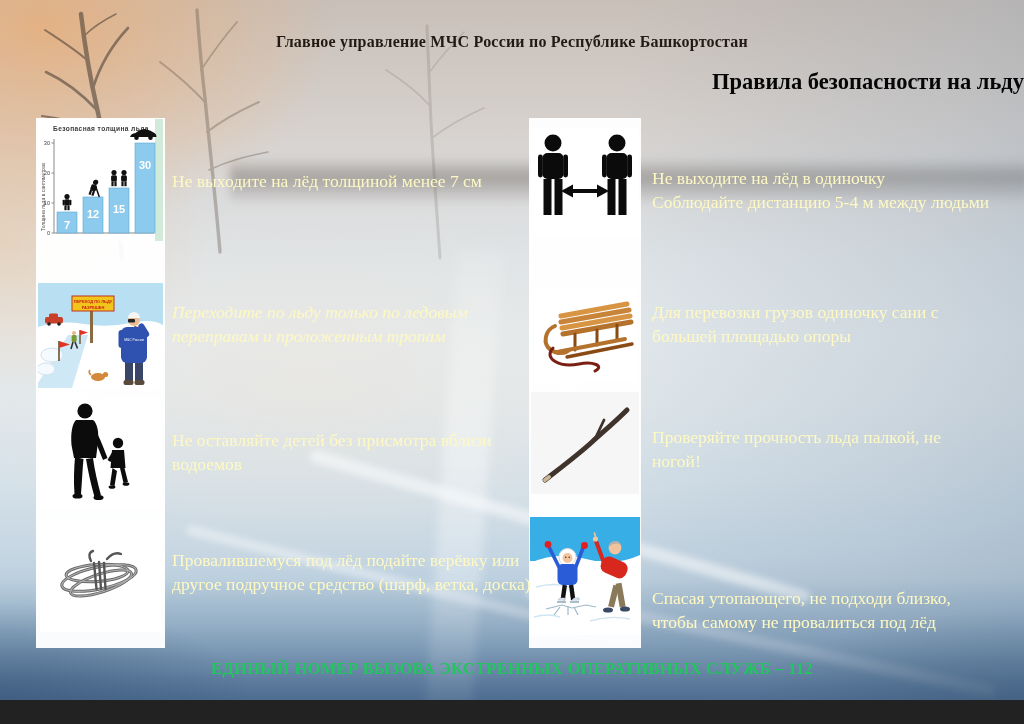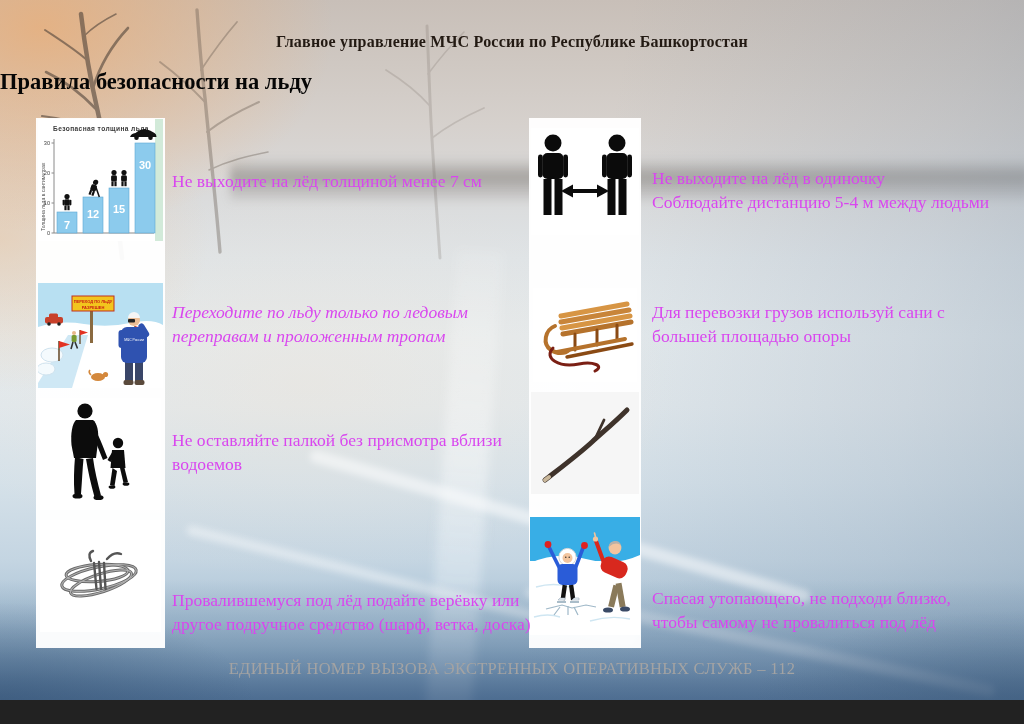--- a/index.html
+++ b/index.html
@@ -48,30 +48,30 @@
   .strip-left{left:36px;width:129px;}
   .strip-right{left:529px;width:112px;}
   .icon-box{position:absolute;display:flex;align-items:center;justify-content:center;background:#fff;}
   .icon-box.gray{background:#f6f6f6;}
   
   .org-line{
     position:absolute;left:0;top:33px;width:100%;text-align:center;
     font-size:16px;font-weight:bold;color:#231a13;letter-spacing:.2px;
   }
   .poster-title{
-    position:absolute;left:0;top:69px;width:100%;text-align:left;
+    position:absolute;left:0;top:69px;width:100%;text-align:right;
     font-size:22.5px;font-weight:bold;color:#060606;
   }
   .rule-text{
-    position:absolute;font-size:17.5px;line-height:1.36;color:#d946ef;
+    position:absolute;font-size:17.5px;line-height:1.36;color:#fef9c3;
     white-space:pre-line;
   }
   .footer-line{
     position:absolute;left:0;top:659px;width:100%;text-align:center;
-    font-size:16.5px;font-weight:normal;color:#a3a3a3;letter-spacing:.3px;
+    font-size:16.5px;font-weight:bold;color:#22c55e;letter-spacing:.3px;
   }
   
   .chart-svg text{font-family:"Liberation Sans",sans-serif;}
 </style>
 </head>
 <body>
 
 <div class="poster">
 
   <div class="bg-base"></div>
@@ -266,21 +266,21 @@
         <circle cx="63" cy="42" r="5.2"></circle>
         <path d="M57,49 L55.5,67 L70.5,67 L69,49 Z"></path>
         <path d="M58,50 C56,53 54,56.5 52.5,59 L55.5,61 C57.5,58 59,54.5 60,52 Z"></path>
         <path d="M57.5,67 L55,84 L59.5,85 L62,70 Z"></path>
         <path d="M65,67 L68.5,82 L73,81 L69.5,67 Z"></path>
         <ellipse cx="57" cy="86" rx="3.4" ry="1.8"></ellipse>
         <ellipse cx="71" cy="83" rx="3.4" ry="1.8"></ellipse>
       </g>
     </svg>
   </div>
-  <div class="rule-text" style="left:172px;top:429px;width:362px;">Не оставляйте палкой без присмотра вблизи
+  <div class="rule-text" style="left:172px;top:429px;width:362px;">Не оставляйте детей без присмотра вблизи
 водоемов</div>
 
   <div class="icon-box" style="left:40px;top:520px;width:121px;height:112px;">
     <svg width="104" height="72" viewBox="0 0 104 72">
       <g fill="none" stroke="#6a6a6a" stroke-width="3">
         <ellipse cx="50" cy="38" rx="38" ry="11" transform="rotate(-12 50 38)"></ellipse>
         <ellipse cx="48" cy="33" rx="31" ry="8.5" transform="rotate(-4 48 33)"></ellipse>
         <ellipse cx="52" cy="43" rx="32" ry="9" transform="rotate(-18 52 43)"></ellipse>
       </g>
       <g fill="none" stroke="#b0b0b0" stroke-width="1.1">
@@ -290,21 +290,21 @@
       </g>
       <g stroke="#555" stroke-width="2.4" fill="none" stroke-linecap="round">
         <path d="M45,23 l2.5,26"></path>
           <path d="M50,22 l2,27"></path>
           <path d="M55,23 l1.5,26"></path>
         <path d="M58,19 q7,-8 14,-5"></path>
           <path d="M42,21 q-4,-8 2,-10"></path>
       </g>
     </svg>
   </div>
-  <div class="rule-text" style="left:172px;top:549px;width:362px;margin-top:40px;">Провалившемуся под лёд подайте верёвку или
+  <div class="rule-text" style="left:172px;top:549px;width:362px;">Провалившемуся под лёд подайте верёвку или
 другое подручное средство (шарф, ветка, доска)</div>
 
   <div class="icon-box" style="left:531px;top:128px;width:108px;height:107px;">
     <svg width="104" height="96" viewBox="0 0 104 96">
       <g fill="#0b0b0b">
         <circle cx="20" cy="9" r="8.5"></circle>
         <rect x="9.5" y="19" width="21" height="26" rx="5"></rect>
         <rect x="5" y="20.5" width="4.8" height="23" rx="2.4"></rect>
         <rect x="30.2" y="20.5" width="4.8" height="23" rx="2.4"></rect>
         <rect x="10.5" y="45" width="8" height="36"></rect>
@@ -338,32 +338,34 @@
         <path d="M40,42 L40,58" stroke="#8a4a14" stroke-width="3"></path>
         <path d="M62,38 L62,53" stroke="#8a4a14" stroke-width="3"></path>
         <path d="M82,33 L82,48" stroke="#8a4a14" stroke-width="3"></path>
         <path d="M20,34 C10,38 7,52 16,58 C22,62 30,62 34,58" stroke="#b5722c" stroke-width="4"></path>
         <path d="M22,60 L90,47" stroke="#b5722c" stroke-width="4"></path>
         <path d="M32,65 L97,52" stroke="#8a4a14" stroke-width="3.4"></path>
         <path d="M18,56 C8,66 24,76 44,72 C58,69 70,74 60,79" stroke="#7a1f14" stroke-width="3"></path>
       </g>
     </svg>
   </div>
-  <div class="rule-text" style="left:652px;top:301px;width:368px;">Для перевозки грузов используй сани с
+  <div class="rule-text" style="left:652px;top:301px;width:368px;">Для перевозки грузов одиночку сани с
 большей площадью опоры</div>
 
   <div class="icon-box gray" style="left:531px;top:392px;width:108px;height:102px;">
     <svg width="100" height="94" viewBox="0 0 100 94">
       <g fill="none" stroke-linecap="round">
         <path d="M10,84 C28,70 44,58 57,46 C68,36 80,26 92,14" stroke="#3f332b" stroke-width="5"></path>
         <path d="M60,43 L69,24" stroke="#3f332b" stroke-width="2.8"></path>
         <path d="M10,84 l4,-3" stroke="#c9b79a" stroke-width="4"></path>
       </g>
     </svg>
   </div>
+  <div class="rule-text" style="left:652px;top:426px;width:368px;">Проверяйте прочность льда палкой, не
+ногой!</div>
 
   <div class="icon-box" style="left:530px;top:517px;width:110px;height:118px;">
     <svg width="110" height="118" viewBox="0 0 110 118">
       <rect width="110" height="118" fill="#ffffff"></rect>
       <rect width="110" height="44" fill="#38aee6"></rect>
       <path d="M0,46 Q28,34 56,42 T110,38 L110,118 L0,118 Z" fill="#ffffff"></path>
       <g stroke="#cfe6f2" stroke-width="1.4" fill="none">
         <path d="M6,70 q18,-5 34,0"></path>
           <path d="M60,104 q20,-6 40,-2"></path>
           <path d="M4,100 q14,-4 26,0"></path>

